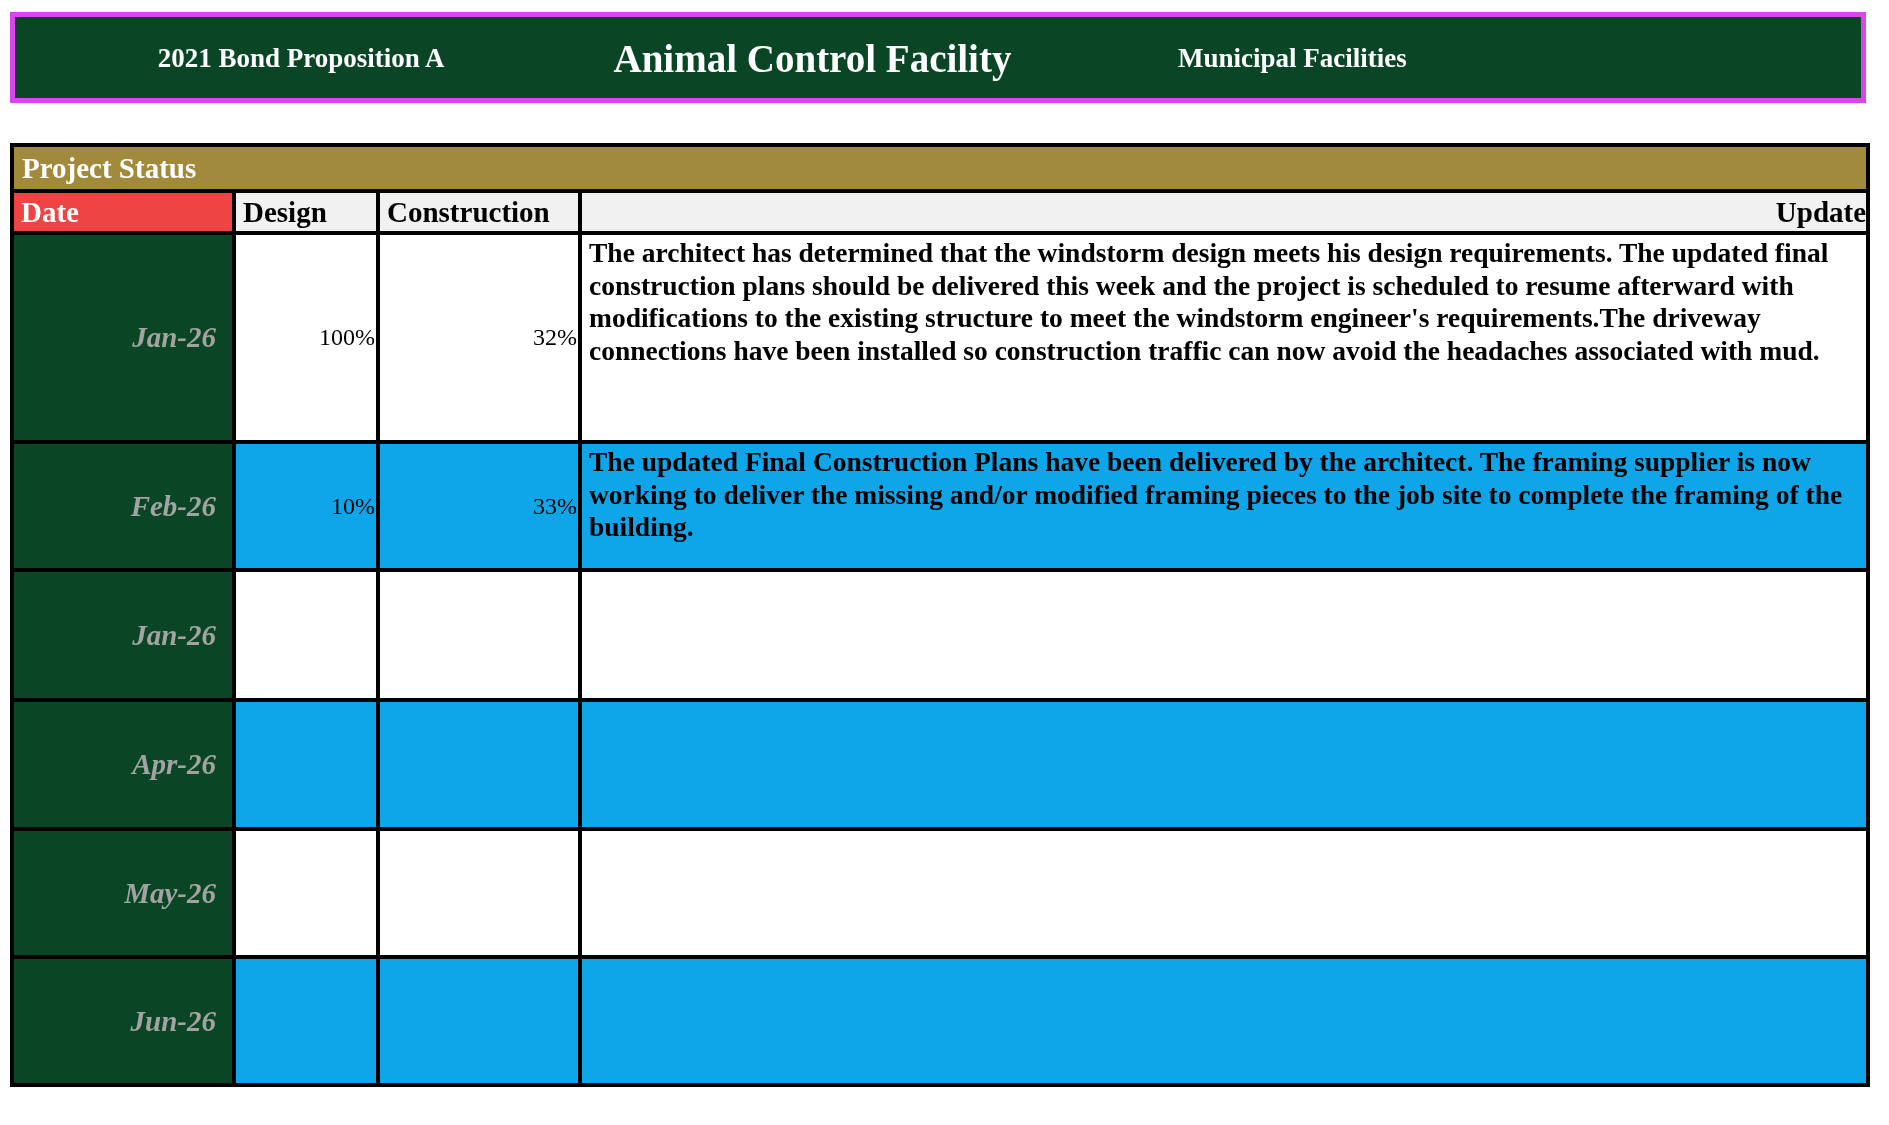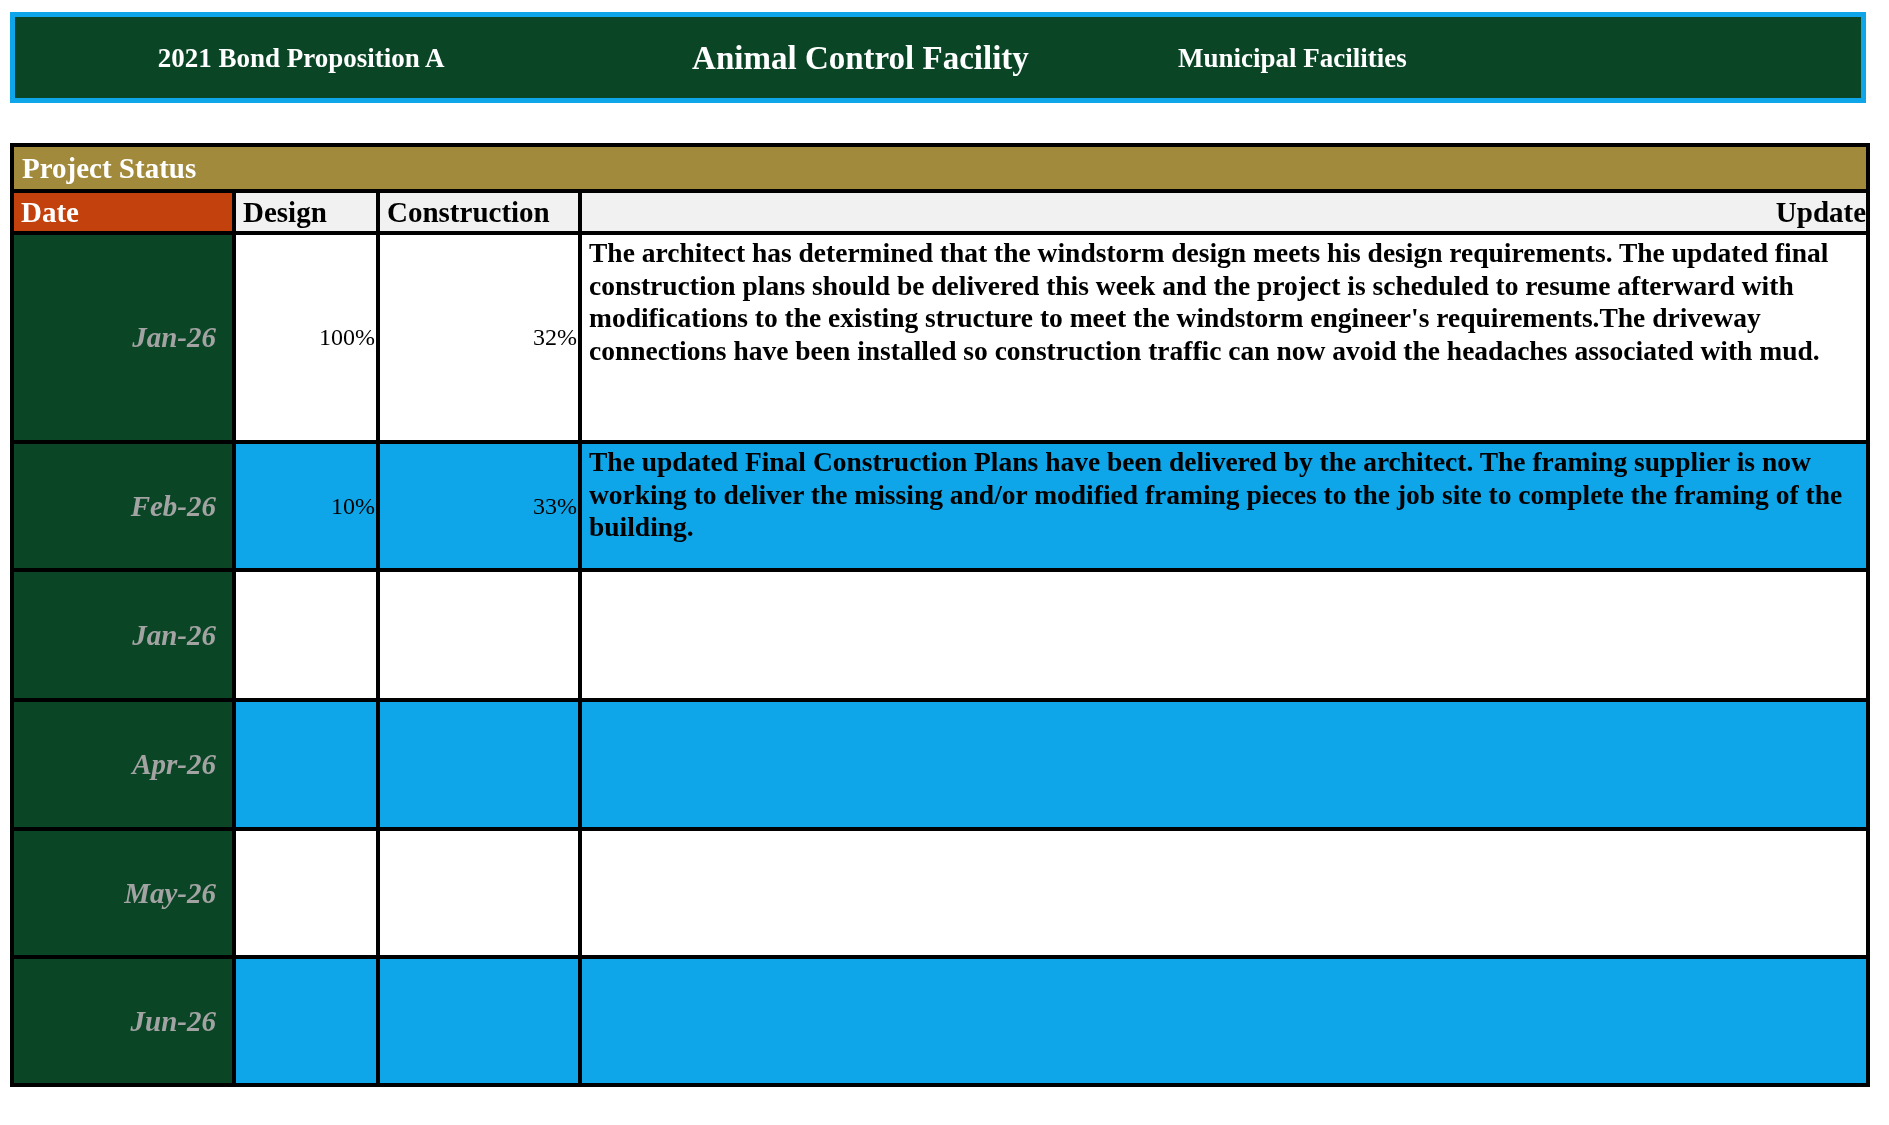--- a/index.html
+++ b/index.html
@@ -5,47 +5,47 @@
   html,body{margin:0;padding:0;background:#ffffff;}
   body{
     width:1889px;height:1125px;position:relative;
     font-family:"Liberation Serif","DejaVu Serif",serif;
     color:#000;
   }
 
   
   .banner{
     position:absolute;left:10px;top:12px;width:1846px;height:81px;
-    background:#0a4626;border:5px solid #0ea5e9;
+    background:#0a4626;border:5px solid #d946ef;
   }
   .banner span{
     position:absolute;top:50%;transform:translate(-50%,-50%);
     color:#fff;white-space:nowrap;font-weight:bold;
   }
   .banner-left{left:15.5%;font-size:27px;}
-  .banner-title{left:43.2%;font-size:33px;margin-left:48px;}
+  .banner-title{left:43.2%;font-size:39px;}
   .banner-right{left:69.2%;font-size:27px;}
 
   
   .status-table{
     position:absolute;left:10px;top:143px;width:1856px;
     border-collapse:collapse;table-layout:fixed;
   }
   .status-table td{
     border:4px solid #000;overflow:hidden;
   }
   .section-cell{
     background:#a28a3c;color:#fff;font-weight:bold;font-size:29px;
     height:42px;padding:0 0 0 8px;vertical-align:middle;
   }
   .header-row td{
     height:38px;background:#f1f1f1;font-weight:bold;font-size:29px;
     vertical-align:middle;padding:0 0 0 7px;
   }
-  .header-row td.hdr-date{background:#c2410c;color:#fff;}
+  .header-row td.hdr-date{background:#ef4444;color:#fff;}
   .header-row td.hdr-update{text-align:right;padding:0;}
 
   .date-cell{
     background:#0a4626;color:#a3a3a3;font-weight:bold;font-style:italic;
     font-size:29px;text-align:right;vertical-align:middle;
     padding:0 16px 0 0;
   }
   .pct-cell{
     font-size:24px;text-align:right;vertical-align:middle;background:#fff;
   }

